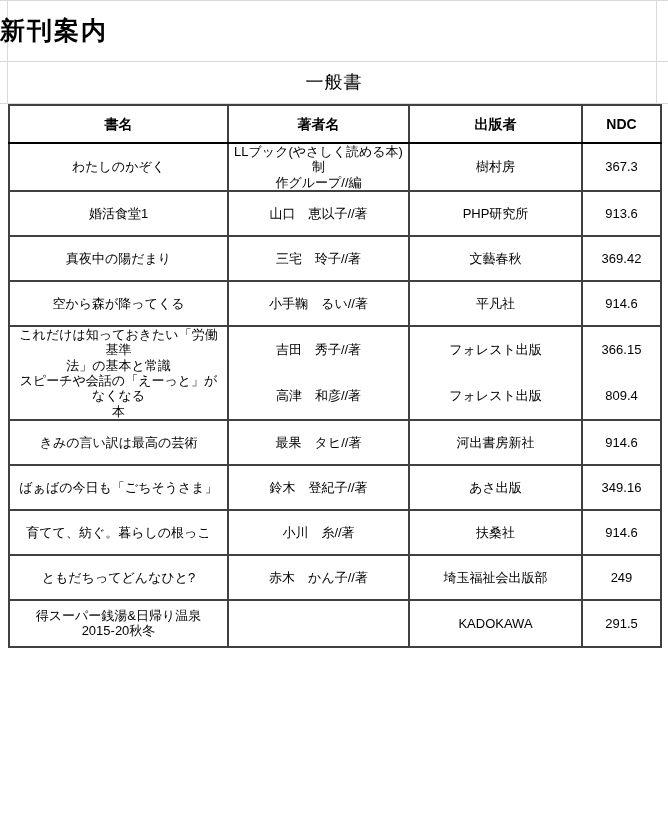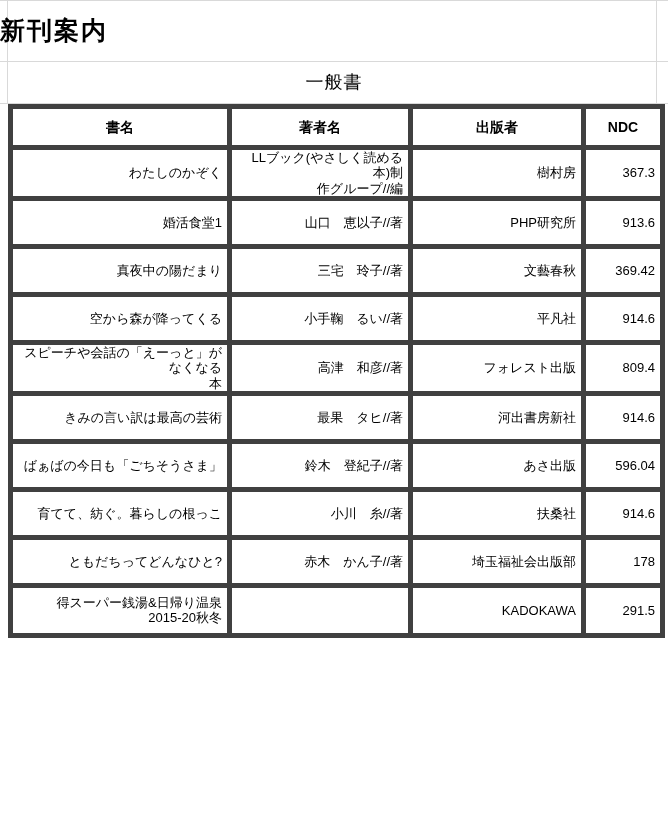--- a/index.html
+++ b/index.html
@@ -76,38 +76,38 @@
     width: 652px;
     border: 2px solid #000000;
   }
   table.booklist col.c-title  { width: 219px; }
   table.booklist col.c-author { width: 181px; }
   table.booklist col.c-pub    { width: 173px; }
   table.booklist col.c-ndc    { width: 79px; }
 
   table.booklist th,
   table.booklist td {
-    border: 5px solid #404040;
+    border: 2px solid #404040;
     padding: 0 5px;
     vertical-align: middle;
     font-size: 13px;
     line-height: 1.18;
     word-break: break-all;
     overflow: hidden;
   }
   table.booklist thead th {
     height: 36px;
     text-align: center;
     font-weight: bold;
     font-size: 14px;
     border-bottom: 2px solid #000000;
   }
   table.booklist tbody td {
     height: 43px;
-    text-align: right;
+    text-align: center;
   }
   table.booklist tbody tr.tall td {
     height: 45px;
   }
   
   table.booklist tbody tr.no-top-rule > td {
     border-top: none;
   }
   table.booklist tbody tr.no-bottom-rule > td {
     border-bottom: none;
@@ -186,20 +186,31 @@
         <tr>
           <td class="cell-title">
             <span class="line2">空から森が降ってくる</span>
           </td>
           <td class="cell-author">
             <span class="line2">小手鞠　るい//著</span>
           </td>
           <td class="cell-pub">平凡社</td>
           <td class="cell-ndc">914.6</td>
         </tr>
+        <tr class="tall no-bottom-rule">
+          <td class="cell-title">
+            <span class="line2">これだけは知っておきたい「労働基準</span>
+            <span class="line2">法」の基本と常識</span>
+          </td>
+          <td class="cell-author">
+            <span class="line2">吉田　秀子//著</span>
+          </td>
+          <td class="cell-pub">フォレスト出版</td>
+          <td class="cell-ndc">366.15</td>
+        </tr>
         <tr class="tall no-top-rule">
           <td class="cell-title">
             <span class="line2">スピーチや会話の「えーっと」がなくなる</span>
             <span class="line2">本</span>
           </td>
           <td class="cell-author">
             <span class="line2">高津　和彦//著</span>
           </td>
           <td class="cell-pub">フォレスト出版</td>
           <td class="cell-ndc">809.4</td>
@@ -215,41 +226,41 @@
           <td class="cell-ndc">914.6</td>
         </tr>
         <tr>
           <td class="cell-title">
             <span class="line2">ばぁばの今日も「ごちそうさま」</span>
           </td>
           <td class="cell-author">
             <span class="line2">鈴木　登紀子//著</span>
           </td>
           <td class="cell-pub">あさ出版</td>
-          <td class="cell-ndc">596.04</td>
+          <td class="cell-ndc">349.16</td>
         </tr>
         <tr>
           <td class="cell-title">
             <span class="line2">育てて、紡ぐ。暮らしの根っこ</span>
           </td>
           <td class="cell-author">
             <span class="line2">小川　糸//著</span>
           </td>
           <td class="cell-pub">扶桑社</td>
           <td class="cell-ndc">914.6</td>
         </tr>
         <tr>
           <td class="cell-title">
             <span class="line2">ともだちってどんなひと?</span>
           </td>
           <td class="cell-author">
             <span class="line2">赤木　かん子//著</span>
           </td>
           <td class="cell-pub">埼玉福祉会出版部</td>
-          <td class="cell-ndc">178</td>
+          <td class="cell-ndc">249</td>
         </tr>
         <tr class="tall">
           <td class="cell-title">
             <span class="line2">得スーパー銭湯&amp;日帰り温泉</span>
             <span class="line2">2015-20秋冬</span>
           </td>
           <td class="cell-author">
             <span class="line2"></span>
           </td>
           <td class="cell-pub">KADOKAWA</td>

